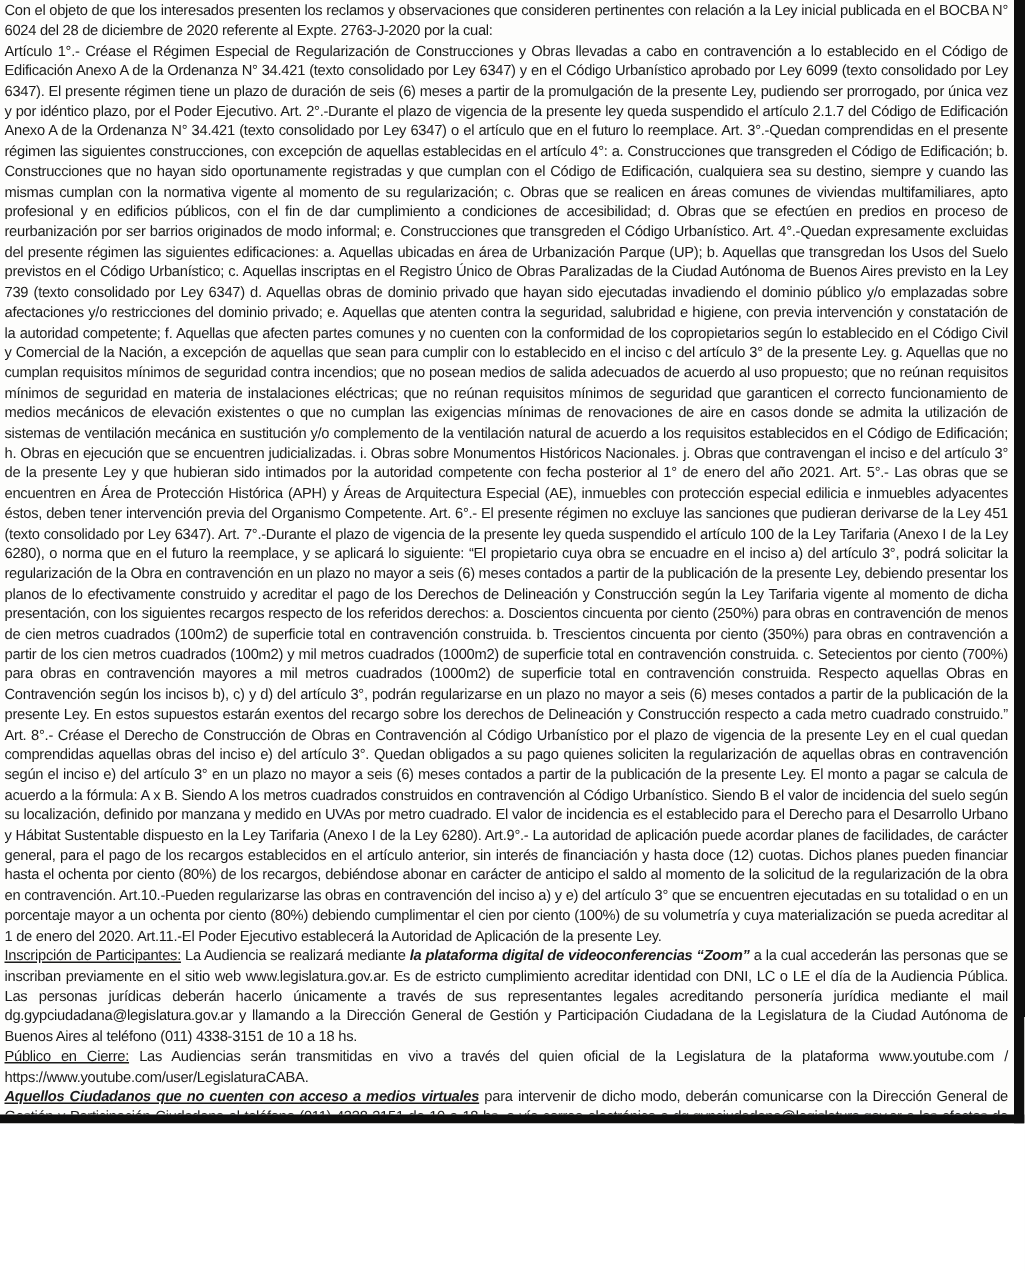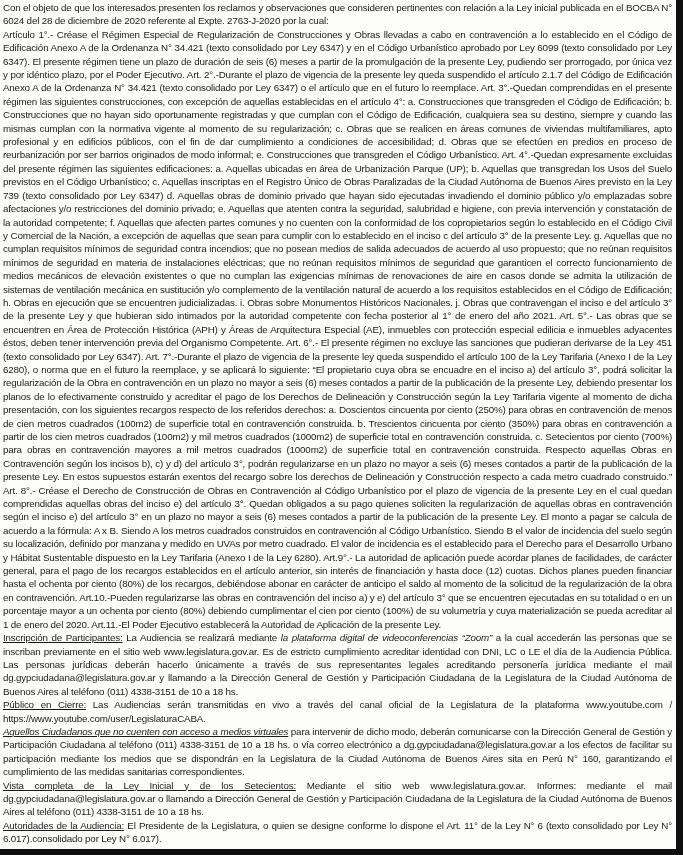--- a/index.html
+++ b/index.html
@@ -2,59 +2,59 @@
 <html><head>
 <meta charset="utf-8">
 <style>
   html, body {
     margin: 0;
     padding: 0;
     background: #ffffff;
   }
   .page {
     width: 683px;
-    height: 855px;
+    height: 749px;
     box-sizing: border-box;
     background: #fdfdfc;
     color: #1b1b1b;
     font-family: "Liberation Sans", "DejaVu Sans", sans-serif;
     font-size: 9.8px;
     line-height: 13.4px;
     letter-spacing: -0.18px;
     text-align: justify;
     padding: 1px 4px 2px 3px;
     border-right: 7px solid #0e0e0e;
     border-bottom: 6px solid #0e0e0e;
     overflow: hidden;
   }
   .page p {
     margin: 0;
   }
   .u {
     text-decoration: underline;
   }
   .bi {
-    font-weight: normal;
+    font-weight: bold;
     font-style: italic;
   }
 </style>
 </head>
 <body>
 
 <div class="page">
 
   <p>Con el objeto de que los interesados presenten los reclamos y observaciones que consideren pertinentes con relación a la Ley inicial publicada en el BOCBA N° 6024 del 28 de diciembre de 2020 referente al Expte. 2763-J-2020 por la cual:</p>
 
   <p>Artículo 1°.- Créase el Régimen Especial de Regularización de Construcciones y Obras llevadas a cabo en contravención a lo establecido en el Código de Edificación Anexo A de la Ordenanza N° 34.421 (texto consolidado por Ley 6347) y en el Código Urbanístico aprobado por Ley 6099 (texto consolidado por Ley 6347). El presente régimen tiene un plazo de duración de seis (6) meses a partir de la promulgación de la presente Ley, pudiendo ser prorrogado, por única vez y por idéntico plazo, por el Poder Ejecutivo. Art. 2°.-Durante el plazo de vigencia de la presente ley queda suspendido el artículo 2.1.7 del Código de Edificación Anexo A de la Ordenanza N° 34.421 (texto consolidado por Ley 6347) o el artículo que en el futuro lo reemplace. Art. 3°.-Quedan comprendidas en el presente régimen las siguientes construcciones, con excepción de aquellas establecidas en el artículo 4°: a. Construcciones que transgreden el Código de Edificación; b. Construcciones que no hayan sido oportunamente registradas y que cumplan con el Código de Edificación, cualquiera sea su destino, siempre y cuando las mismas cumplan con la normativa vigente al momento de su regularización; c. Obras que se realicen en áreas comunes de viviendas multifamiliares, apto profesional y en edificios públicos, con el fin de dar cumplimiento a condiciones de accesibilidad; d. Obras que se efectúen en predios en proceso de reurbanización por ser barrios originados de modo informal; e. Construcciones que transgreden el Código Urbanístico. Art. 4°.-Quedan expresamente excluidas del presente régimen las siguientes edificaciones: a. Aquellas ubicadas en área de Urbanización Parque (UP); b. Aquellas que transgredan los Usos del Suelo previstos en el Código Urbanístico; c. Aquellas inscriptas en el Registro Único de Obras Paralizadas de la Ciudad Autónoma de Buenos Aires previsto en la Ley 739 (texto consolidado por Ley 6347) d. Aquellas obras de dominio privado que hayan sido ejecutadas invadiendo el dominio público y/o emplazadas sobre afectaciones y/o restricciones del dominio privado; e. Aquellas que atenten contra la seguridad, salubridad e higiene, con previa intervención y constatación de la autoridad competente; f. Aquellas que afecten partes comunes y no cuenten con la conformidad de los copropietarios según lo establecido en el Código Civil y Comercial de la Nación, a excepción de aquellas que sean para cumplir con lo establecido en el inciso c del artículo 3° de la presente Ley. g. Aquellas que no cumplan requisitos mínimos de seguridad contra incendios; que no posean medios de salida adecuados de acuerdo al uso propuesto; que no reúnan requisitos mínimos de seguridad en materia de instalaciones eléctricas; que no reúnan requisitos mínimos de seguridad que garanticen el correcto funcionamiento de medios mecánicos de elevación existentes o que no cumplan las exigencias mínimas de renovaciones de aire en casos donde se admita la utilización de sistemas de ventilación mecánica en sustitución y/o complemento de la ventilación natural de acuerdo a los requisitos establecidos en el Código de Edificación; h. Obras en ejecución que se encuentren judicializadas. i. Obras sobre Monumentos Históricos Nacionales. j. Obras que contravengan el inciso e del artículo 3° de la presente Ley y que hubieran sido intimados por la autoridad competente con fecha posterior al 1° de enero del año 2021. Art. 5°.- Las obras que se encuentren en Área de Protección Histórica (APH) y Áreas de Arquitectura Especial (AE), inmuebles con protección especial edilicia e inmuebles adyacentes éstos, deben tener intervención previa del Organismo Competente. Art. 6°.- El presente régimen no excluye las sanciones que pudieran derivarse de la Ley 451 (texto consolidado por Ley 6347). Art. 7°.-Durante el plazo de vigencia de la presente ley queda suspendido el artículo 100 de la Ley Tarifaria (Anexo I de la Ley 6280), o norma que en el futuro la reemplace, y se aplicará lo siguiente: “El propietario cuya obra se encuadre en el inciso a) del artículo 3°, podrá solicitar la regularización de la Obra en contravención en un plazo no mayor a seis (6) meses contados a partir de la publicación de la presente Ley, debiendo presentar los planos de lo efectivamente construido y acreditar el pago de los Derechos de Delineación y Construcción según la Ley Tarifaria vigente al momento de dicha presentación, con los siguientes recargos respecto de los referidos derechos: a. Doscientos cincuenta por ciento (250%) para obras en contravención de menos de cien metros cuadrados (100m2) de superficie total en contravención construida. b. Trescientos cincuenta por ciento (350%) para obras en contravención a partir de los cien metros cuadrados (100m2) y mil metros cuadrados (1000m2) de superficie total en contravención construida. c. Setecientos por ciento (700%) para obras en contravención mayores a mil metros cuadrados (1000m2) de superficie total en contravención construida. Respecto aquellas Obras en Contravención según los incisos b), c) y d) del artículo 3°, podrán regularizarse en un plazo no mayor a seis (6) meses contados a partir de la publicación de la presente Ley. En estos supuestos estarán exentos del recargo sobre los derechos de Delineación y Construcción respecto a cada metro cuadrado construido.” Art. 8°.- Créase el Derecho de Construcción de Obras en Contravención al Código Urbanístico por el plazo de vigencia de la presente Ley en el cual quedan comprendidas aquellas obras del inciso e) del artículo 3°. Quedan obligados a su pago quienes soliciten la regularización de aquellas obras en contravención según el inciso e) del artículo 3° en un plazo no mayor a seis (6) meses contados a partir de la publicación de la presente Ley. El monto a pagar se calcula de acuerdo a la fórmula: A x B. Siendo A los metros cuadrados construidos en contravención al Código Urbanístico. Siendo B el valor de incidencia del suelo según su localización, definido por manzana y medido en UVAs por metro cuadrado. El valor de incidencia es el establecido para el Derecho para el Desarrollo Urbano y Hábitat Sustentable dispuesto en la Ley Tarifaria (Anexo I de la Ley 6280). Art.9°.- La autoridad de aplicación puede acordar planes de facilidades, de carácter general, para el pago de los recargos establecidos en el artículo anterior, sin interés de financiación y hasta doce (12) cuotas. Dichos planes pueden financiar hasta el ochenta por ciento (80%) de los recargos, debiéndose abonar en carácter de anticipo el saldo al momento de la solicitud de la regularización de la obra en contravención. Art.10.-Pueden regularizarse las obras en contravención del inciso a) y e) del artículo 3° que se encuentren ejecutadas en su totalidad o en un porcentaje mayor a un ochenta por ciento (80%) debiendo cumplimentar el cien por ciento (100%) de su volumetría y cuya materialización se pueda acreditar al 1 de enero del 2020. Art.11.-El Poder Ejecutivo establecerá la Autoridad de Aplicación de la presente Ley.</p>
 
 
 
   <p><span class="u">Inscripción de Participantes:</span><span> La Audiencia se realizará mediante </span><span class="bi">la plataforma digital de videoconferencias “Zoom”</span><span> a la cual accederán las personas que se inscriban previamente en el sitio web www.legislatura.gov.ar. Es de estricto cumplimiento acreditar identidad con DNI, LC o LE el día de la Audiencia Pública. Las personas jurídicas deberán hacerlo únicamente a través de sus representantes legales acreditando personería jurídica mediante el mail dg.gypciudadana@legislatura.gov.ar y llamando a la Dirección General de Gestión y Participación Ciudadana de la Legislatura de la Ciudad Autónoma de Buenos Aires al teléfono (011) 4338-3151 de 10 a 18 hs.</span></p>
 
-  <p><span class="u">Público en Cierre:</span><span> Las Audiencias serán transmitidas en vivo a través del canal oficial de la Legislatura de la plataforma www.youtube.com / https://www.youtube.com/user/LegislaturaCABA.</span></p>
+  <p><span class="u">Público en Cierre:</span><span> Las Audiencias serán transmitidas en vivo a través del quien oficial de la Legislatura de la plataforma www.youtube.com / https://www.youtube.com/user/LegislaturaCABA.</span></p>
 
   <p><span class="u bi">Aquellos Ciudadanos que no cuenten con acceso a medios virtuales</span><span> para intervenir de dicho modo, deberán comunicarse con la Dirección General de Gestión y Participación Ciudadana al teléfono (011) 4338-3151 de 10 a 18 hs. o vía correo electrónico a dg.gypciudadana@legislatura.gov.ar a los efectos de facilitar su participación mediante los medios que se dispondrán en la Legislatura de la Ciudad Autónoma de Buenos Aires sita en Perú N° 160, garantizando el cumplimiento de las medidas sanitarias correspondientes.</span></p>
 
   <p><span class="u">Vista completa de la Ley Inicial y de los Setecientos:</span><span> Mediante el sitio web www.legislatura.gov.ar. Informes: mediante el mail dg.gypciudadana@legislatura.gov.ar o llamando a Dirección General de Gestión y Participación Ciudadana de la Legislatura de la Ciudad Autónoma de Buenos Aires al teléfono (011) 4338-3151 de 10 a 18 hs.</span></p>
 
   <p><span class="u">Autoridades de la Audiencia:</span><span> El Presidente de la Legislatura, o quien se designe conforme lo dispone el Art. 11° de la Ley N° 6 (texto consolidado por Ley N° 6.017).consolidado por Ley N° 6.017).</span></p>
 
 </div>
 
 </body></html>

